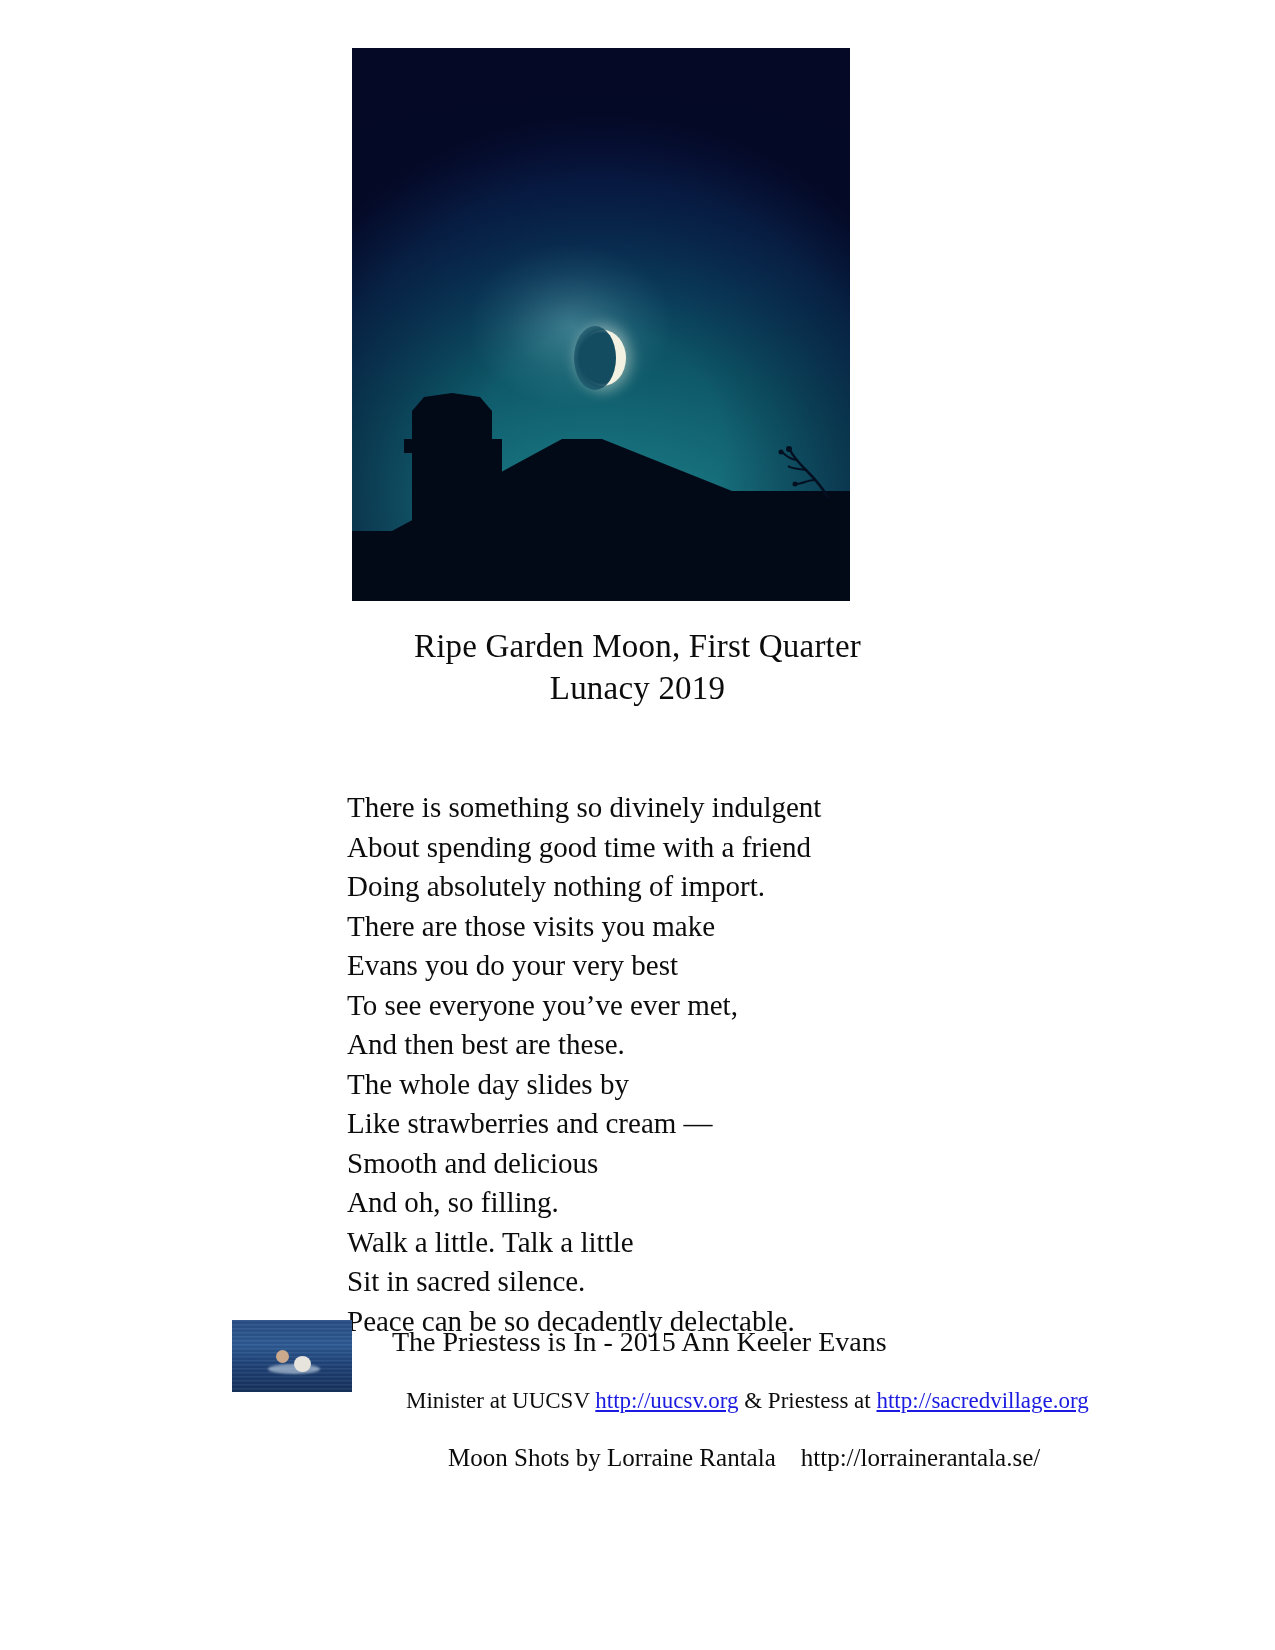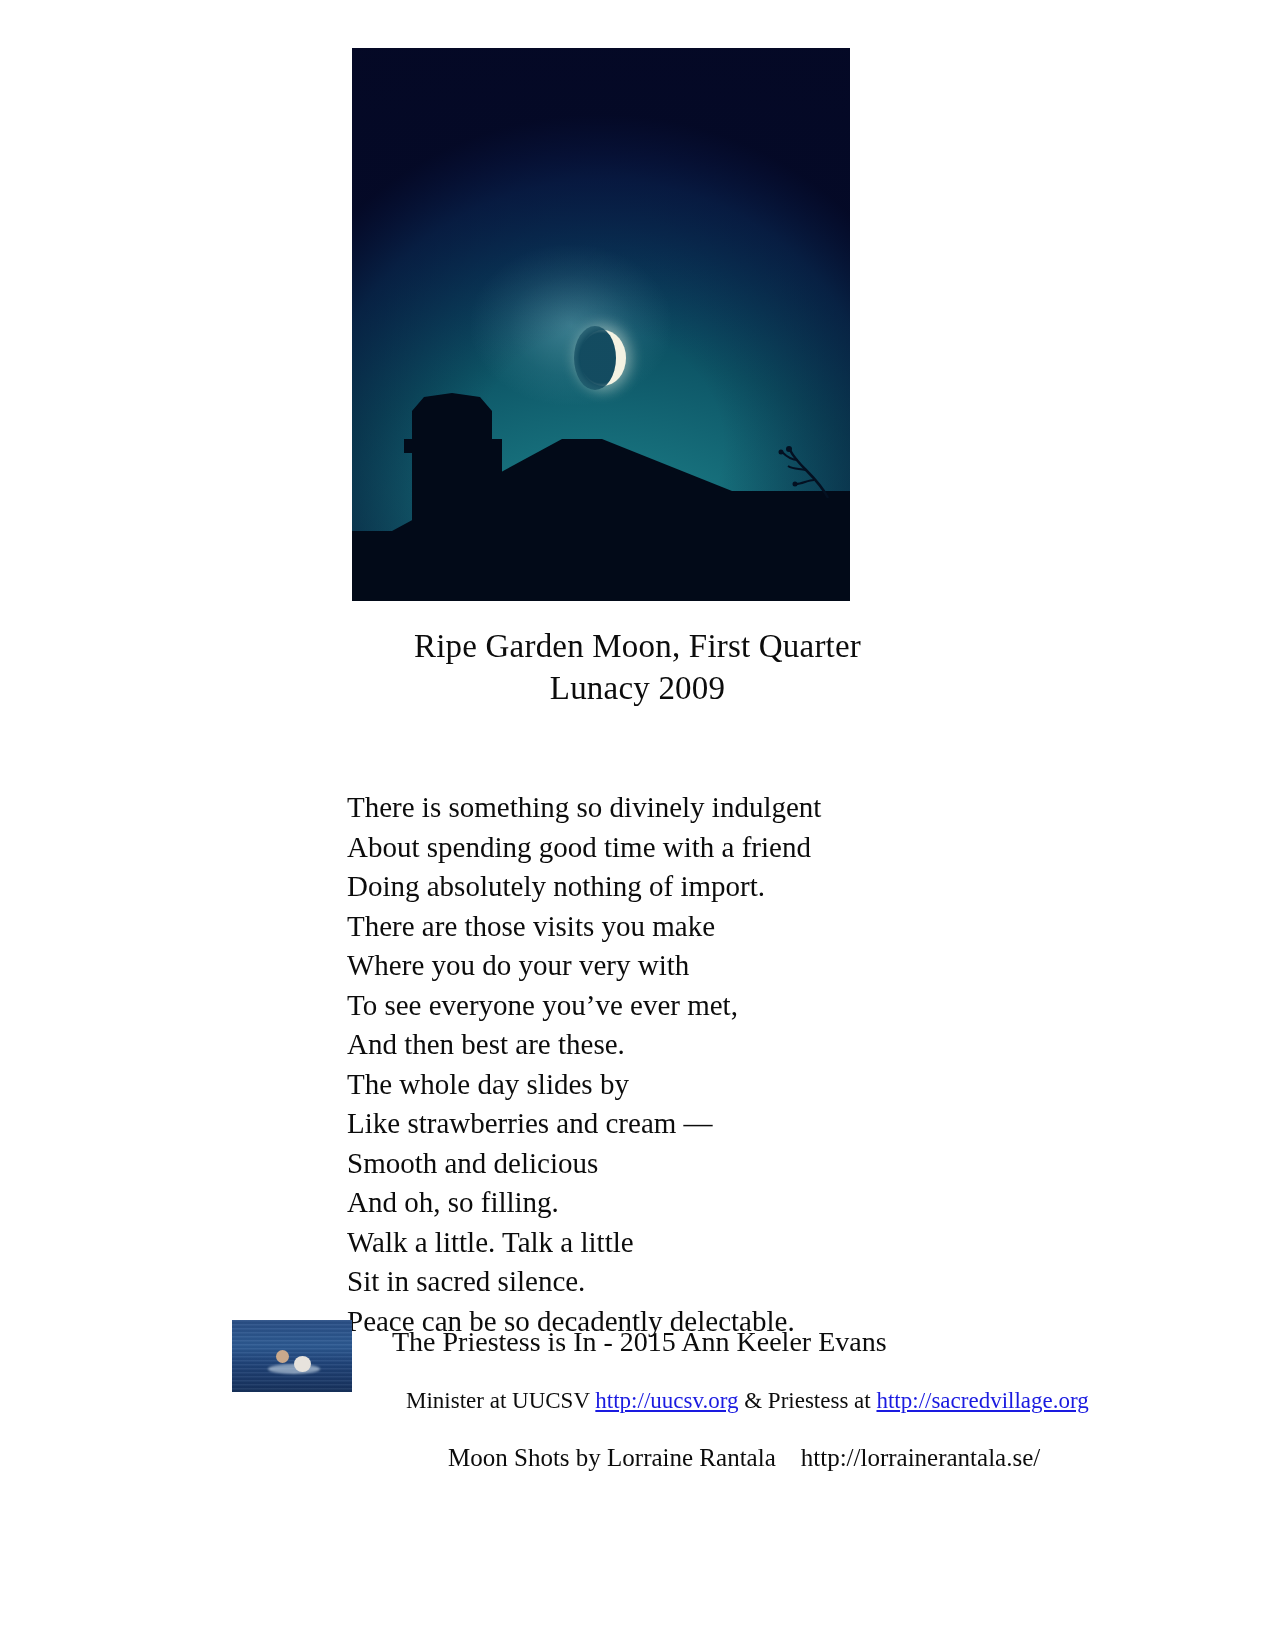--- a/index.html
+++ b/index.html
@@ -239,29 +239,29 @@
         <path d="M52,40 C46,40 40,44 34,44" stroke="#041021" stroke-width="2" fill="none"></path>
         <circle cx="27" cy="9" r="3" fill="#041021"></circle>
         <circle cx="19" cy="12" r="2.5" fill="#041021"></circle>
         <circle cx="33" cy="44" r="2.5" fill="#041021"></circle>
       </svg>
     </div>
   </div>
 
   <div class="title-block">
     <div>Ripe Garden Moon, First Quarter</div>
-    <div>Lunacy 2009</div>
+    <div>Lunacy 2019</div>
   </div>
 
   <div class="poem">
     <div>There is something so divinely indulgent</div>
     <div>About spending good time with a friend</div>
     <div>Doing absolutely nothing of import.</div>
     <div>There are those visits you make</div>
-    <div>Where you do your very with</div>
+    <div>Evans you do your very best</div>
     <div>To see everyone you’ve ever met,</div>
     <div>And then best are these.</div>
     <div>The whole day slides by</div>
     <div>Like strawberries and cream —</div>
     <div>Smooth and delicious</div>
     <div>And oh, so filling.</div>
     <div>Walk a little. Talk a little</div>
     <div>Sit in sacred silence.</div>
     <div>Peace can be so decadently delectable.</div>
   </div>

